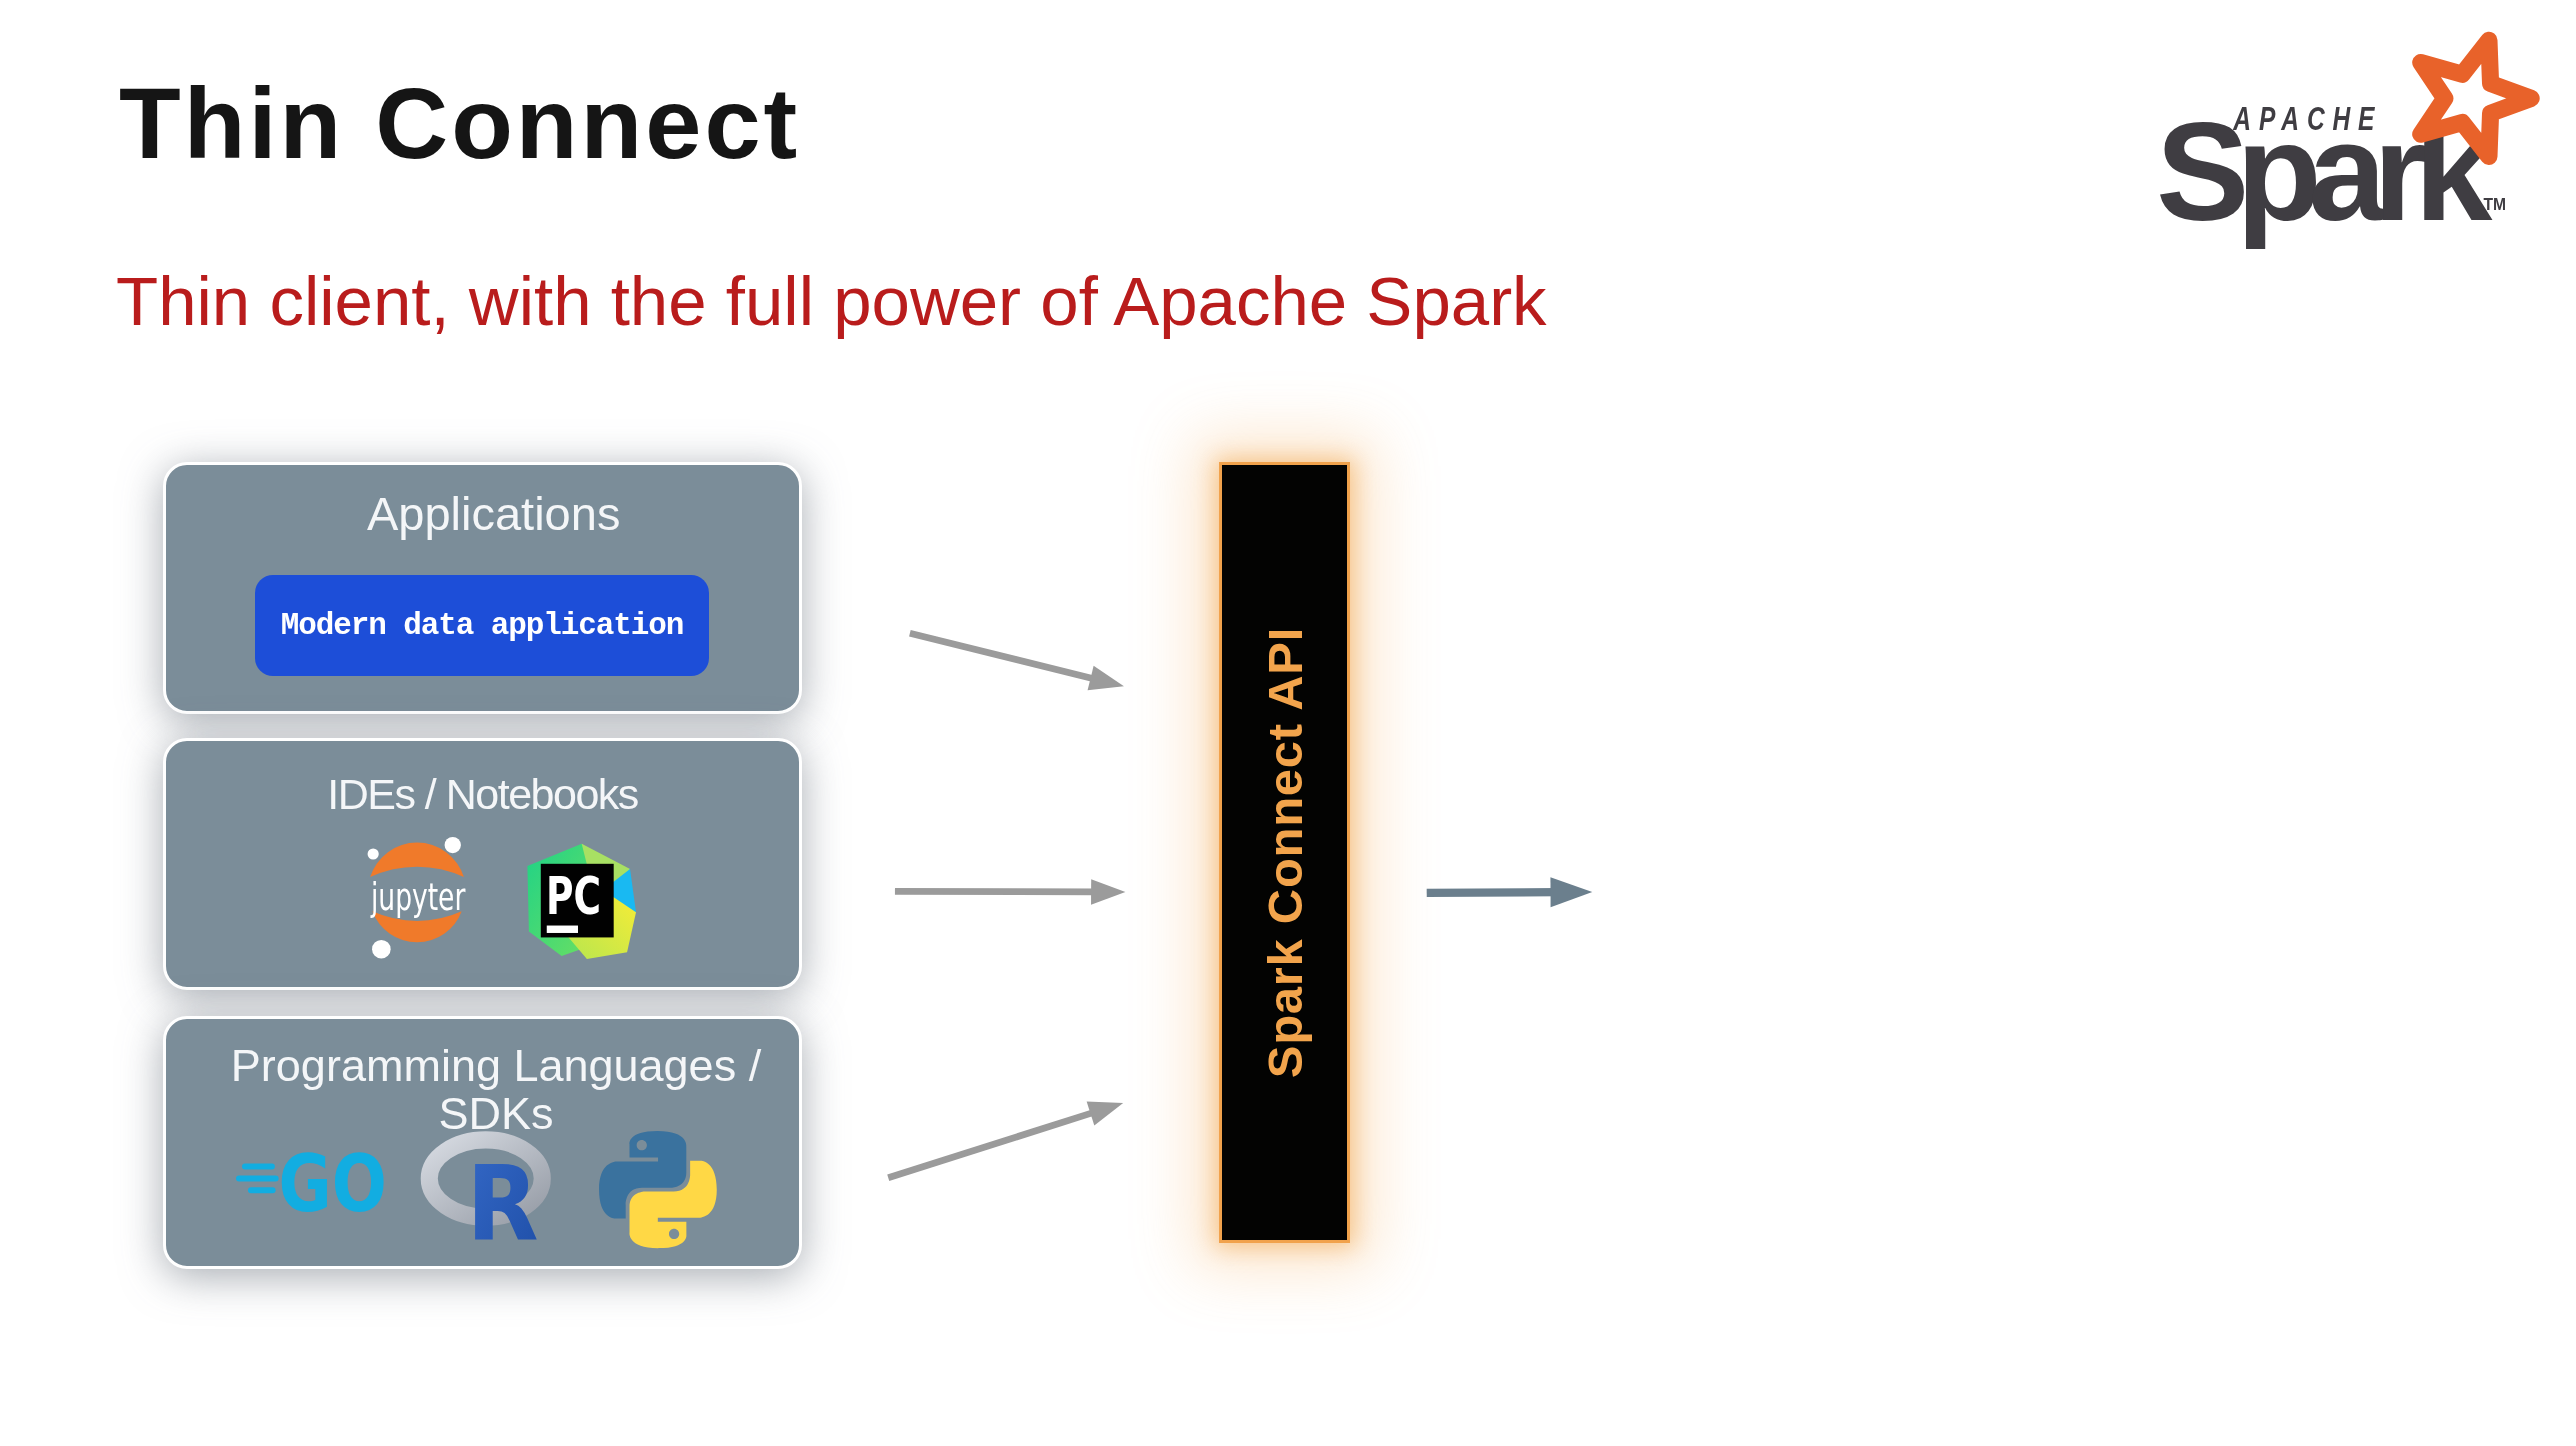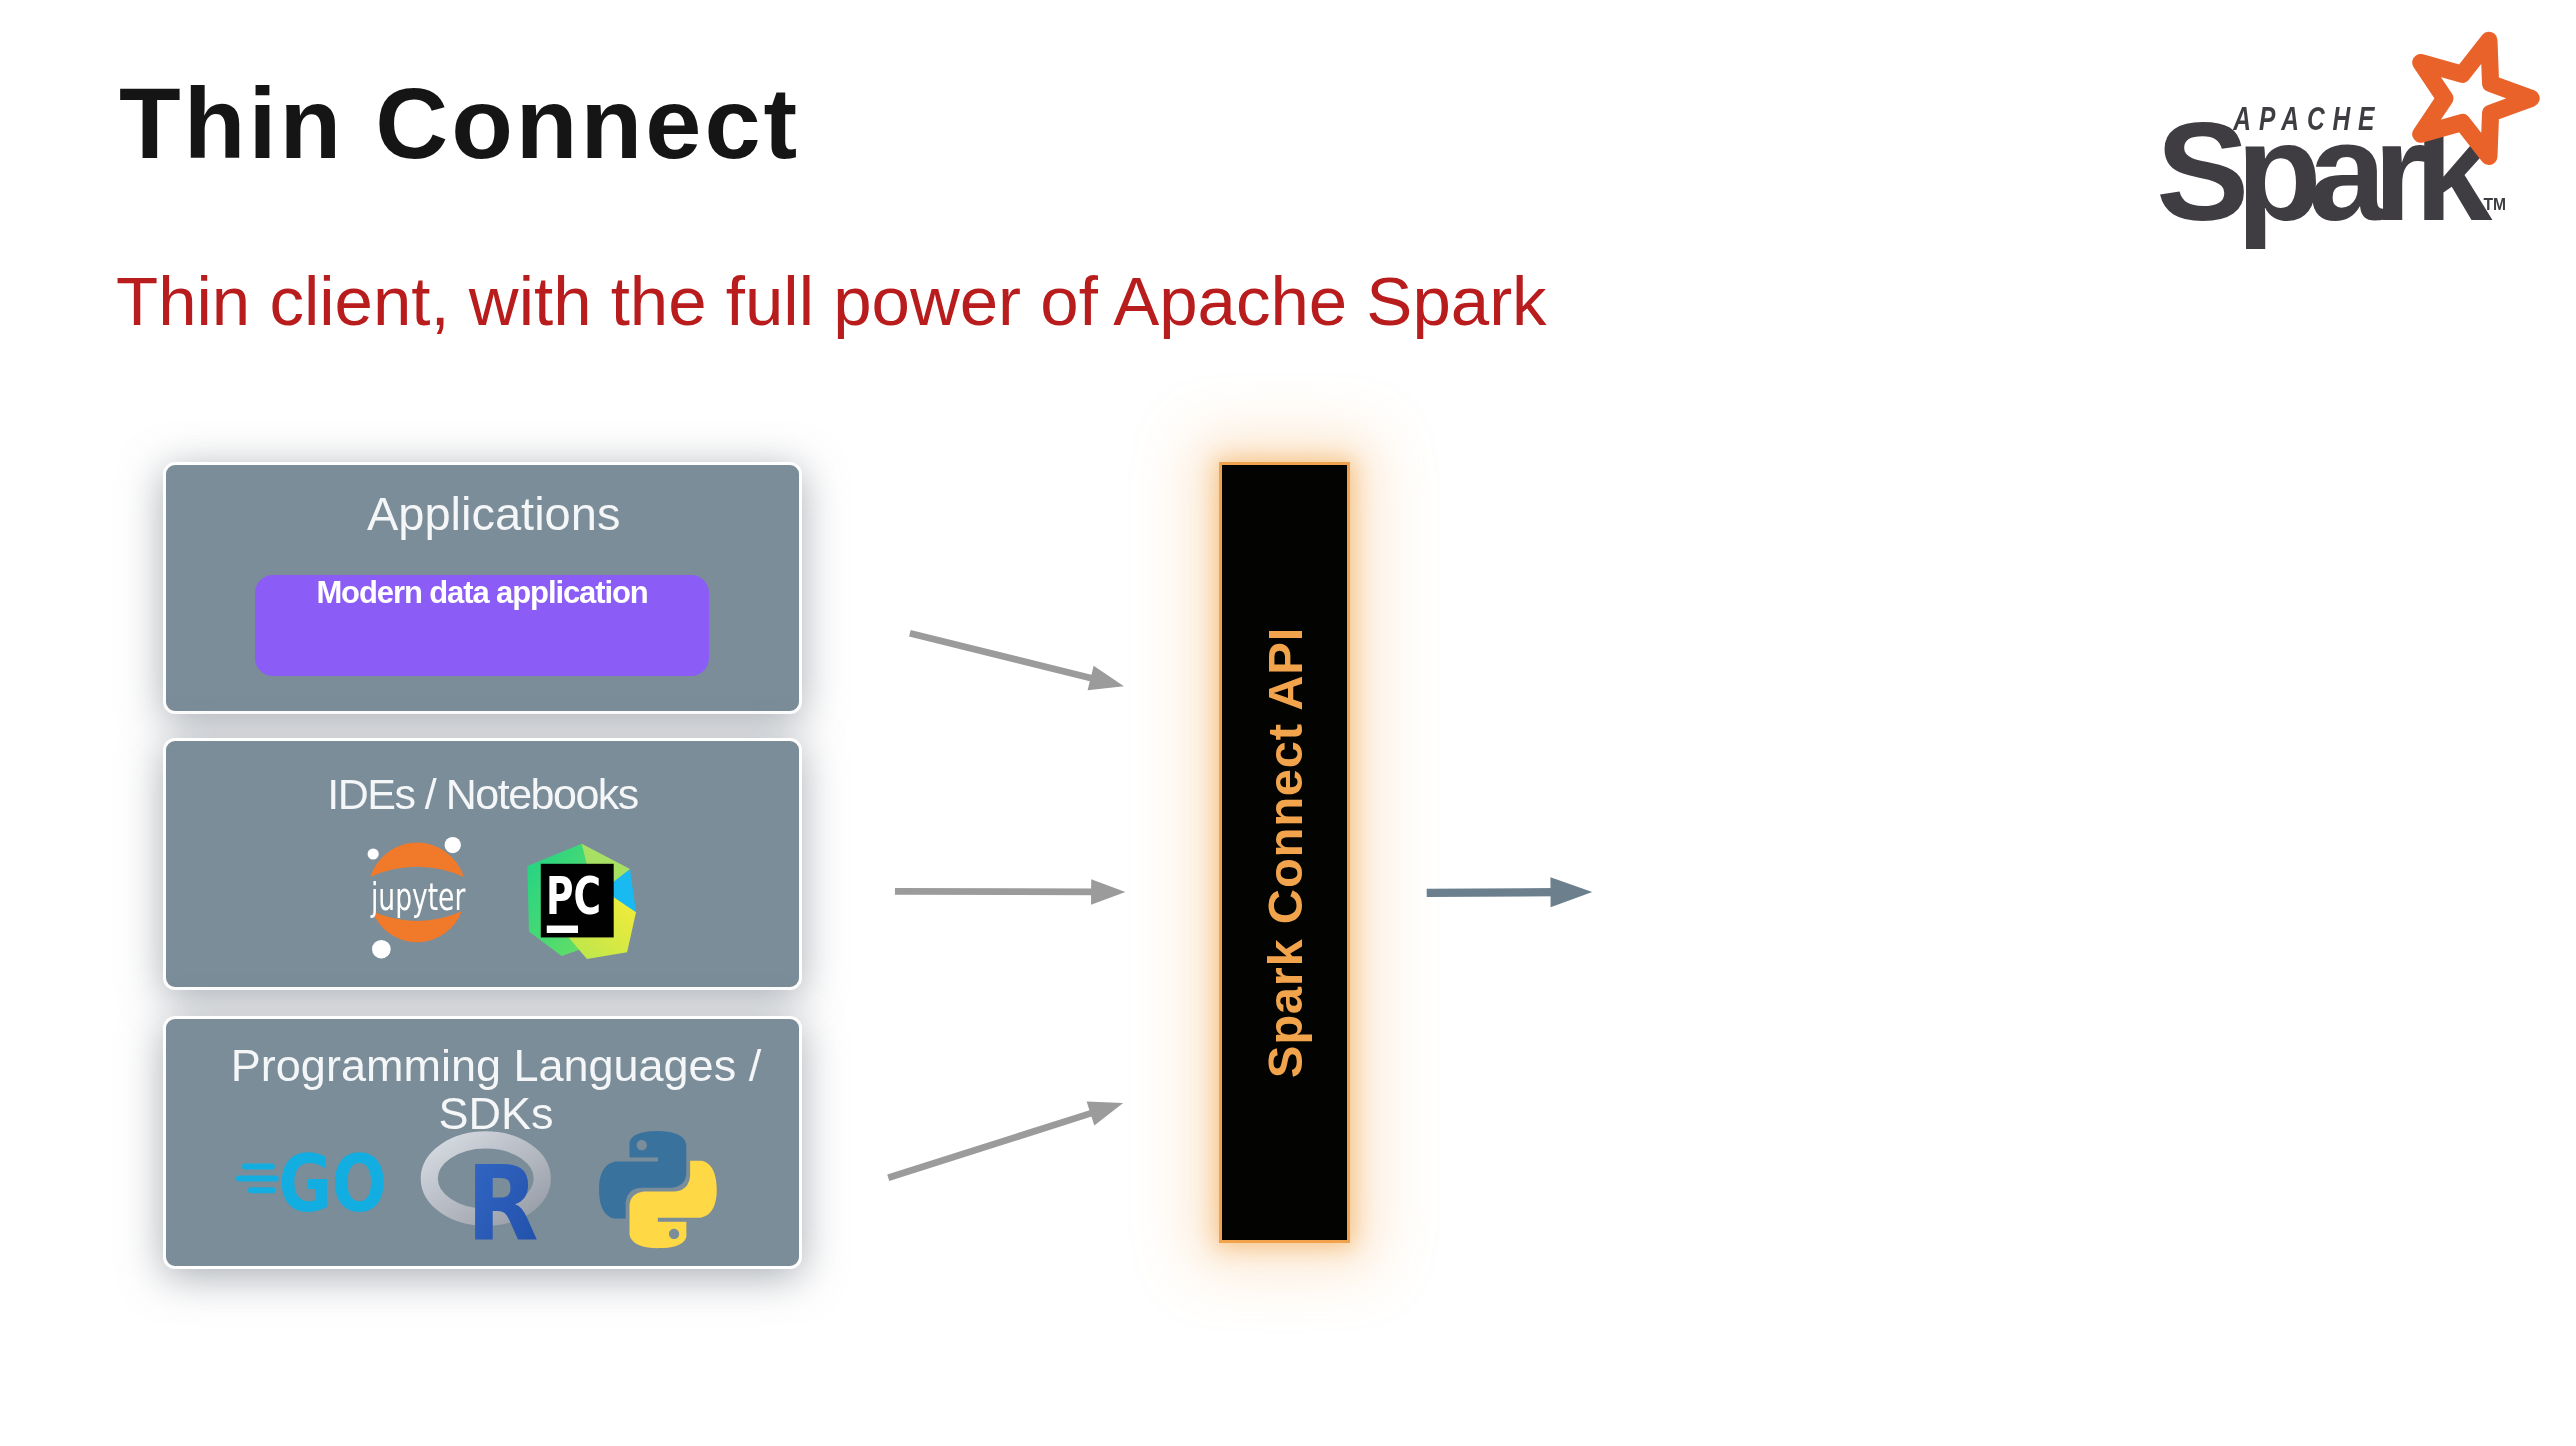--- a/index.html
+++ b/index.html
@@ -4,28 +4,28 @@
 <style>
   html,body{margin:0;padding:0;background:#ffffff;}
   #stage{position:relative;width:2576px;height:1447px;overflow:hidden;background:#ffffff;
          font-family:"Liberation Sans",sans-serif;}
   
   .title{position:absolute;left:119px;top:66px;font-size:101px;font-weight:700;color:#151515;
          letter-spacing:3px;white-space:nowrap;}
   .subtitle{position:absolute;left:116px;top:262px;font-size:69px;font-weight:400;color:#b91c1c;
             white-space:nowrap;}
   
-  .card{position:absolute;background:#7b8d99;border:3.7px solid #ffffff;border-radius:12px;
+  .card{position:absolute;background:#7b8d99;border:3.7px solid #ffffff;border-radius:24px;
         box-sizing:border-box;box-shadow:0 7.5px 41px rgba(96,106,116,0.55);}
   .card-title{color:#f4f6f8;font-weight:400;font-size:47px;text-align:center;line-height:1.15;}
   
   #card-apps{left:163px;top:462px;width:639px;height:252px;}
   #card-apps .card-title{margin-top:22.4px;padding-left:22.4px;}
-  .pill{position:absolute;left:89px;top:110px;width:454px;height:101px;background:#8b5cf6;
-        border-radius:18px;display:flex;align-items:flex-start;justify-content:center;}
+  .pill{position:absolute;left:89px;top:110px;width:454px;height:101px;background:#1d4ed8;
+        border-radius:18px;display:flex;align-items:center;justify-content:center;font-family:Liberation Mono, monospace;}
   .pill span{color:#ffffff;font-weight:700;font-size:31px;letter-spacing:-1.1px;}
   #card-ides{left:163px;top:738px;width:639px;height:252px;}
   #card-ides .card-title{margin-top:29px;font-size:43px;letter-spacing:-1.5px;}
   #card-langs{left:163px;top:1016px;width:639px;height:253px;}
   #card-langs .card-title{margin-top:23px;font-size:45px;line-height:1.06;padding-left:27px;text-align:center;}
   .logo-abs{position:absolute;}
   
   #connector{position:absolute;left:1219px;top:462px;width:131px;height:781px;box-sizing:border-box;
              background:#030302;border:3px solid #f1a24c;
              box-shadow:0 0 21px 4.5px rgba(243,166,74,0.55),0 0 63px 25px rgba(243,166,74,0.28);

